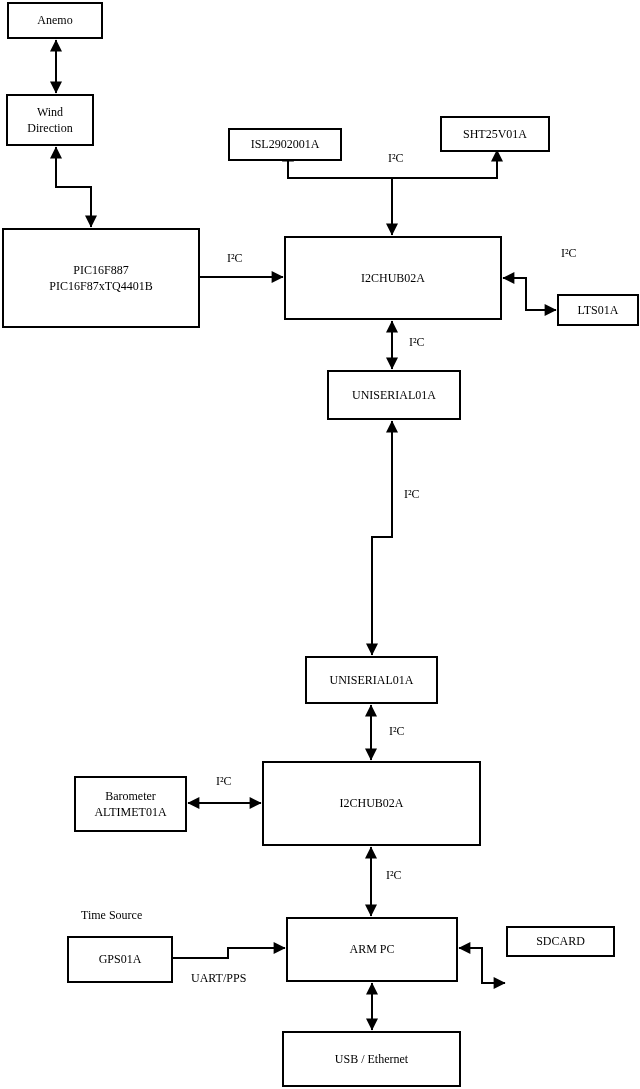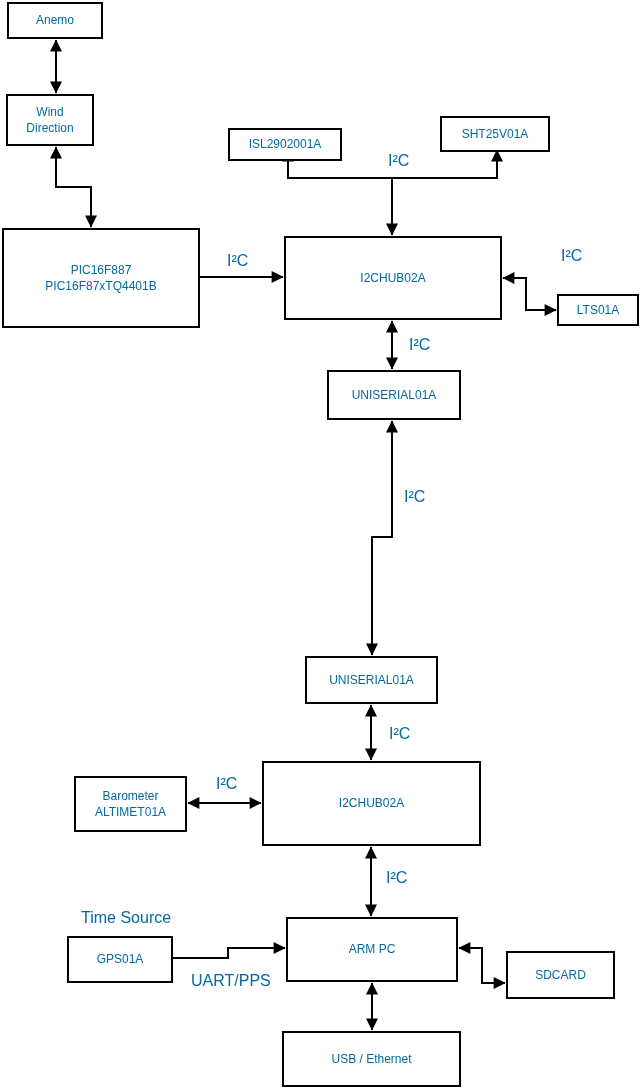--- a/index.html
+++ b/index.html
@@ -5,41 +5,41 @@
   html, body {
     margin: 0;
     padding: 0;
     background: #ffffff;
   }
   #canvas {
     position: relative;
     width: 640px;
     height: 1089px;
     background: #ffffff;
-    font-family: Liberation Sans, sans-serif;
-    color: #0369a1;
+    font-family: Liberation Serif, serif;
+    color: #000000;
     overflow: hidden;
   }
   .box {
     position: absolute;
     box-sizing: border-box;
     border: 2px solid #000000;
     background: #ffffff;
     display: flex;
     align-items: center;
     justify-content: center;
     text-align: center;
     font-size: 12px;
     line-height: 1.35;
     white-space: pre-line;
     z-index: 2;
   }
   .edge-label {
     position: absolute;
-    font-size: 16px;
+    font-size: 12px;
     line-height: 1.2;
     white-space: nowrap;
     z-index: 3;
   }
   #connector-layer {
     position: absolute;
     left: 0;
     top: 0;
     z-index: 1;
     pointer-events: none;
@@ -100,21 +100,21 @@
 
   <div class="box" style="left:262px;top:761px;width:219px;height:85px">I2CHUB02A</div>
 
   <div class="box" style="left:74px;top:776px;width:113px;height:56px">Barometer
 ALTIMET01A</div>
 
   <div class="box" style="left:67px;top:936px;width:106px;height:47px">GPS01A</div>
 
   <div class="box" style="left:286px;top:917px;width:172px;height:65px">ARM PC</div>
 
-  <div class="box" style="left:506px;top:951px;width:109px;height:48px">SDCARD</div>
+  <div class="box" style="left:506px;top:926px;width:109px;height:31px">SDCARD</div>
 
   <div class="box" style="left:282px;top:1031px;width:179px;height:56px">USB / Ethernet</div>
 
   <span class="edge-label" style="left:227px;top:251px">I²C</span>
 
   <span class="edge-label" style="left:388px;top:151px">I²C</span>
 
   <span class="edge-label" style="left:561px;top:246px">I²C</span>
 
   <span class="edge-label" style="left:409px;top:335px">I²C</span>

